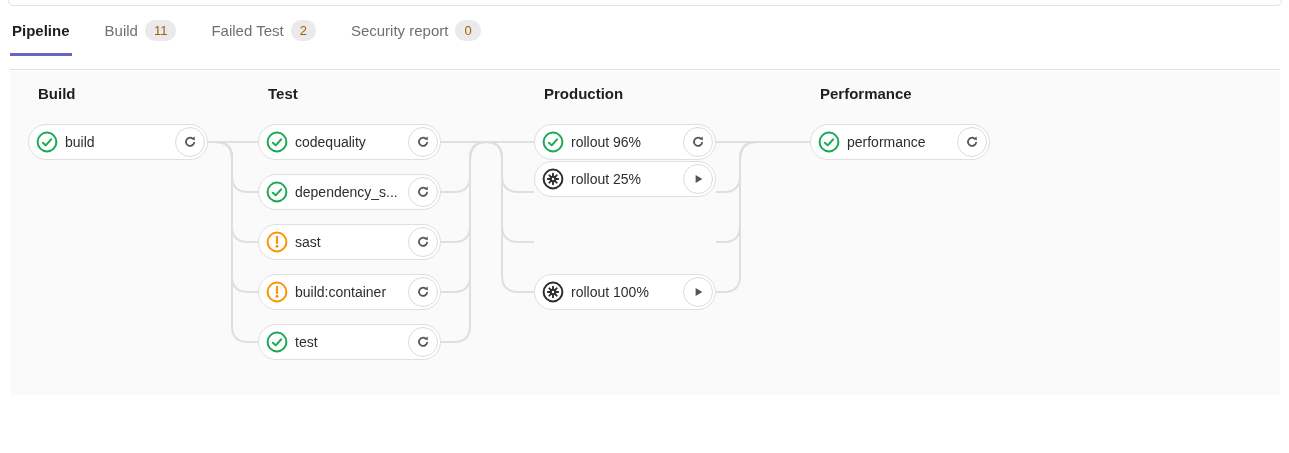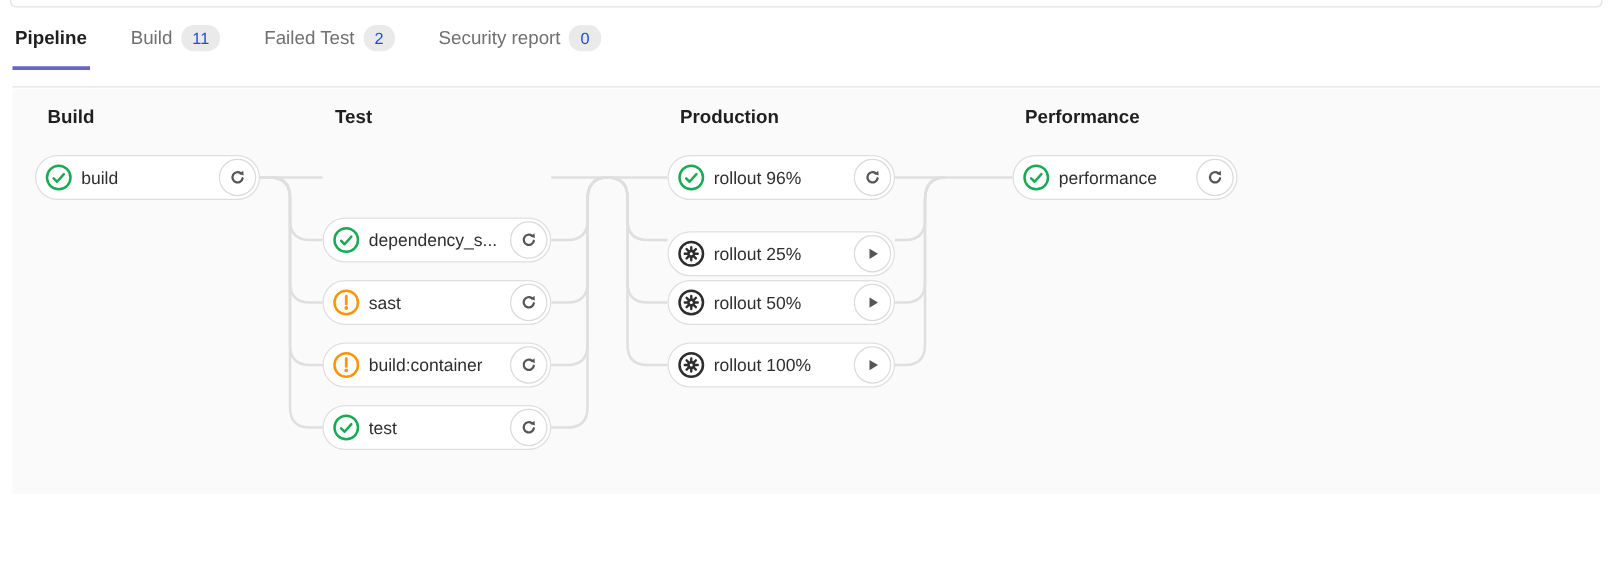--- a/index.html
+++ b/index.html
@@ -15,21 +15,21 @@
   .top-edge{position:absolute;left:8px;right:7px;top:-8px;height:14px;background:#fff;
     border:1px solid #e3e3e3;border-radius:5px}
 
   
   .tabs{position:absolute;left:10px;right:9px;top:6px;height:64px;display:flex;align-items:center;
     gap:31px;border-bottom:1px solid var(--line)}
   .tab{display:flex;align-items:center;gap:7px;padding:0 2px 15px 2px;font-size:15px;color:var(--muted);
     position:relative;cursor:pointer;white-space:nowrap}
   .tab.active{color:#1f1f1f;font-weight:bold}
   .tab.active::after{content:"";position:absolute;left:0;right:0;bottom:-2px;height:3px;background:var(--accent)}
-  .badge{background:var(--badge-bg);color:#1d4ed8;font-size:13px;line-height:1;padding:4px 9px;border-radius:10px}
+  .badge{background:var(--badge-bg);color:#a16207;font-size:13px;line-height:1;padding:4px 9px;border-radius:10px}
 
   
   .graph{position:absolute;left:10px;right:9px;top:71px;height:324px;background:var(--graph-bg);overflow:hidden}
   .connectors{position:absolute;left:0;top:0;z-index:0}
   .connectors path{fill:none;stroke:var(--connector);stroke-width:2}
   .stage-title{position:absolute;top:14px;font-size:15px;font-weight:bold;color:#1f1f1f;z-index:2}
 
   .job{position:absolute;height:36px;background:#fff;border:1px solid var(--pill-border);border-radius:18px;
     display:flex;align-items:center;gap:7px;padding-left:7px;z-index:1;cursor:pointer}
   .job-label{font-size:14px;color:var(--text);white-space:nowrap;overflow:hidden;max-width:110px}
@@ -136,20 +136,31 @@
         </svg>
       <span class="job-label">build</span>
       <button class="action">
           <svg class="ic16">
             <use href="#icon-retry"></use>
           </svg>
         </button>
     </div>
 
     <div class="stage-title" style="left:258px">Test</div>
+    <div class="job" style="left:248px;top:53px;width:183px">
+      <svg class="ic22">
+          <use href="#icon-success"></use>
+        </svg>
+      <span class="job-label">codequality</span>
+      <button class="action">
+          <svg class="ic16">
+            <use href="#icon-retry"></use>
+          </svg>
+        </button>
+    </div>
     <div class="job" style="left:248px;top:103px;width:183px">
       <svg class="ic22">
           <use href="#icon-success"></use>
         </svg>
       <span class="job-label">dependency_s...</span>
       <button class="action">
           <svg class="ic16">
             <use href="#icon-retry"></use>
           </svg>
         </button>
@@ -193,36 +204,25 @@
       <svg class="ic22">
           <use href="#icon-success"></use>
         </svg>
       <span class="job-label">rollout 96%</span>
       <button class="action">
           <svg class="ic16">
             <use href="#icon-retry"></use>
           </svg>
         </button>
     </div>
-    <div class="job" style="left:524px;top:114px;width:182px">
+    <div class="job" style="left:524px;top:90px;width:182px">
       <svg class="ic22">
           <use href="#icon-manual"></use>
         </svg>
       <span class="job-label">rollout 25%</span>
-      <button class="action">
-          <svg class="ic16">
-            <use href="#icon-play"></use>
-          </svg>
-        </button>
-    </div>
-    <div class="job" style="left:524px;top:153px;width:182px">
-      <svg class="ic22">
-          <use href="#icon-manual"></use>
-        </svg>
-      <span class="job-label">rollout 50%</span>
       <button class="action">
           <svg class="ic16">
             <use href="#icon-play"></use>
           </svg>
         </button>
     </div>
     <div class="job" style="left:524px;top:203px;width:182px">
       <svg class="ic22">
           <use href="#icon-manual"></use>
         </svg>

